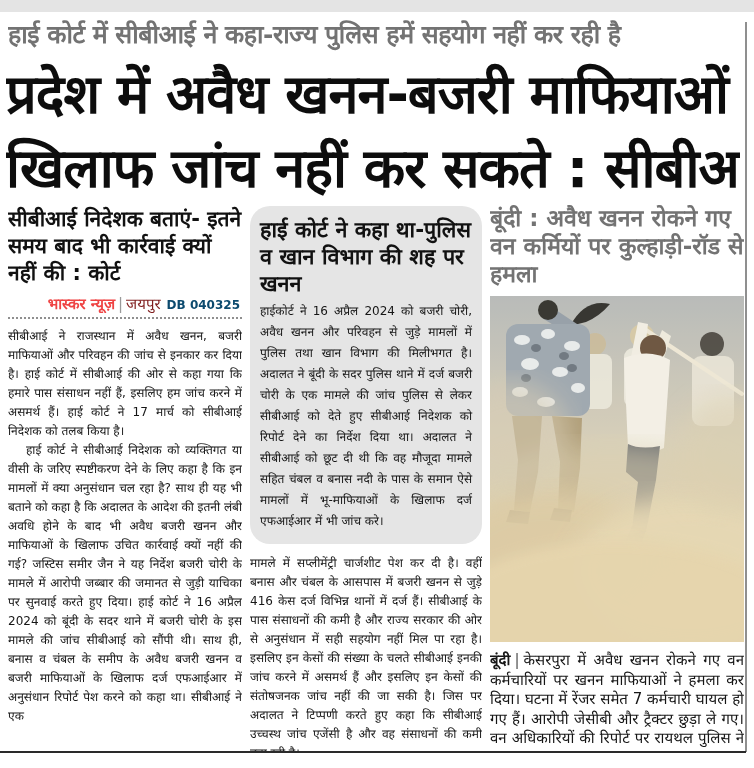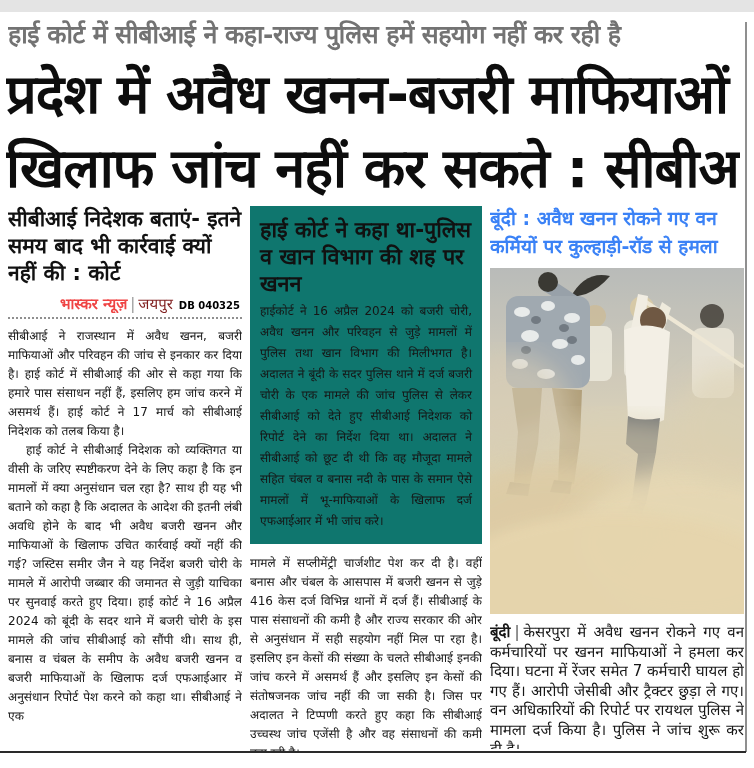--- a/index.html
+++ b/index.html
@@ -26,39 +26,39 @@
   .col3 { left:490px; width:254px; top:204px; }
 
   .subhead1 {
     font-size:21px; font-weight:700; line-height:27px; color:#111;
     margin-bottom:6px;
   }
   .byline { text-align:right; font-size:15px; padding-right:2px; margin-bottom:4px; white-space:nowrap; overflow:hidden; }
   .byline .src { font-weight:700; color:#ef4444; }
   .byline .sep { color:#9a9a9a; padding:0 3px; }
   .byline .city { color:#7f1d1d; }
-  .byline .code { color:#000000; font-weight:700; margin-left:6px; font-size:10px; }
+  .byline .code { color:#0c4a6e; font-weight:700; margin-left:6px; font-size:12px; }
   .dotted-rule { border-top:2px dotted #8f8f8f; margin:2px 0 8px 0; }
 
   .bodytext {
     font-size:12px; line-height:19px; text-align:justify; color:#161616;
   }
   .bodytext.p2 { text-indent:18px; }
   .col1 .bodytext { margin-bottom:0; }
 
   .highlight-box {
-    background:#0f766e; padding:10px 10px 12px 10px; margin-bottom:10px; min-height:306px;
+    background:#e5e5e5; padding:10px 10px 12px 10px; margin-bottom:10px; min-height:306px;border-radius:20px;
   }
   .box-heading {
     font-size:21.5px; font-weight:700; line-height:27px; color:#111; margin-bottom:4px;
   }
   .highlight-box .bodytext { font-size:12px; line-height:21px; }
 
   .col3-heading {
-    font-size:19px; font-weight:700; line-height:28px; color:#3b82f6; margin-bottom:8px;
+    font-size:23px; font-weight:700; line-height:28px; color:#737373; margin-bottom:8px;
   }
   .photo-frame { width:254px; height:346px; overflow:hidden; background:#d8cfba; }
   .photo-frame svg { display:block; }
   .caption {
     margin-top:9px; font-size:15px; line-height:19.5px; text-align:justify; color:#161616;
   }
   .caption .lead { font-weight:700; }
   .caption .csep { color:#555; padding:0 4px; }
 </style>
 </head>

